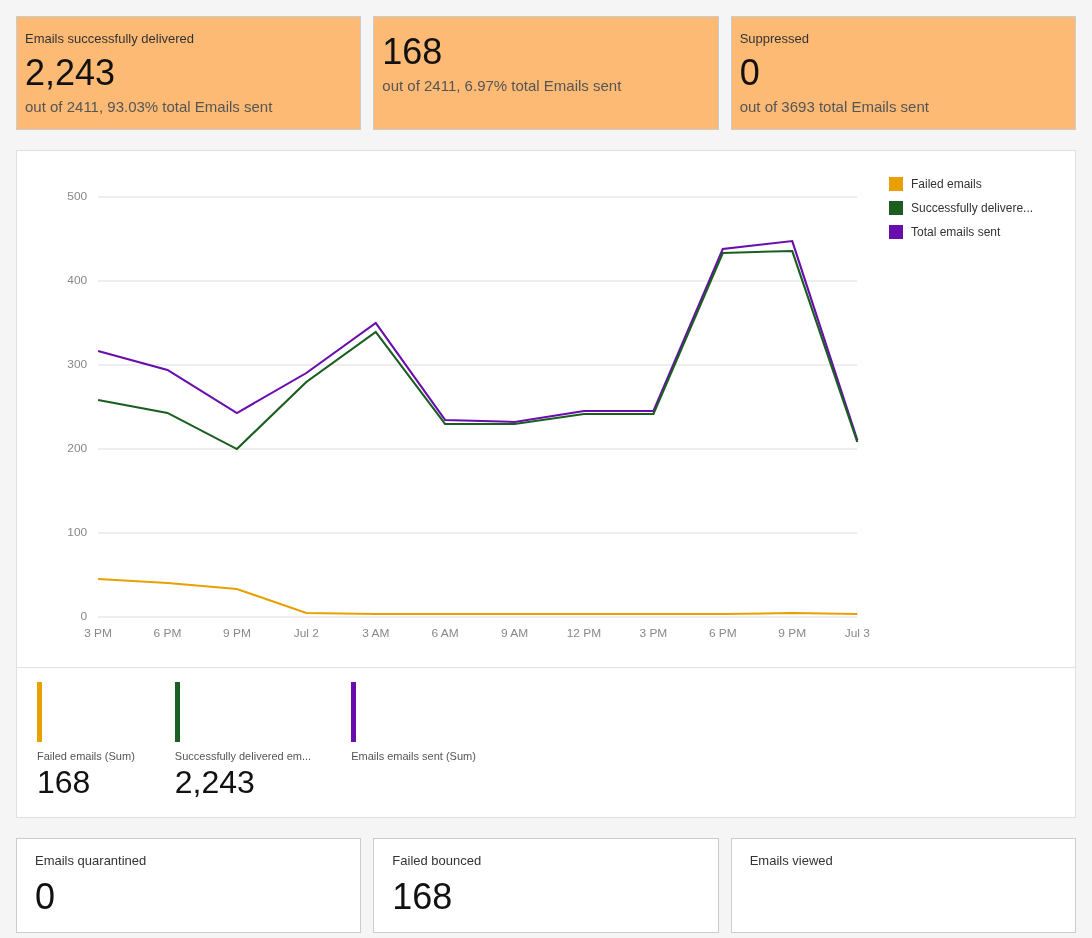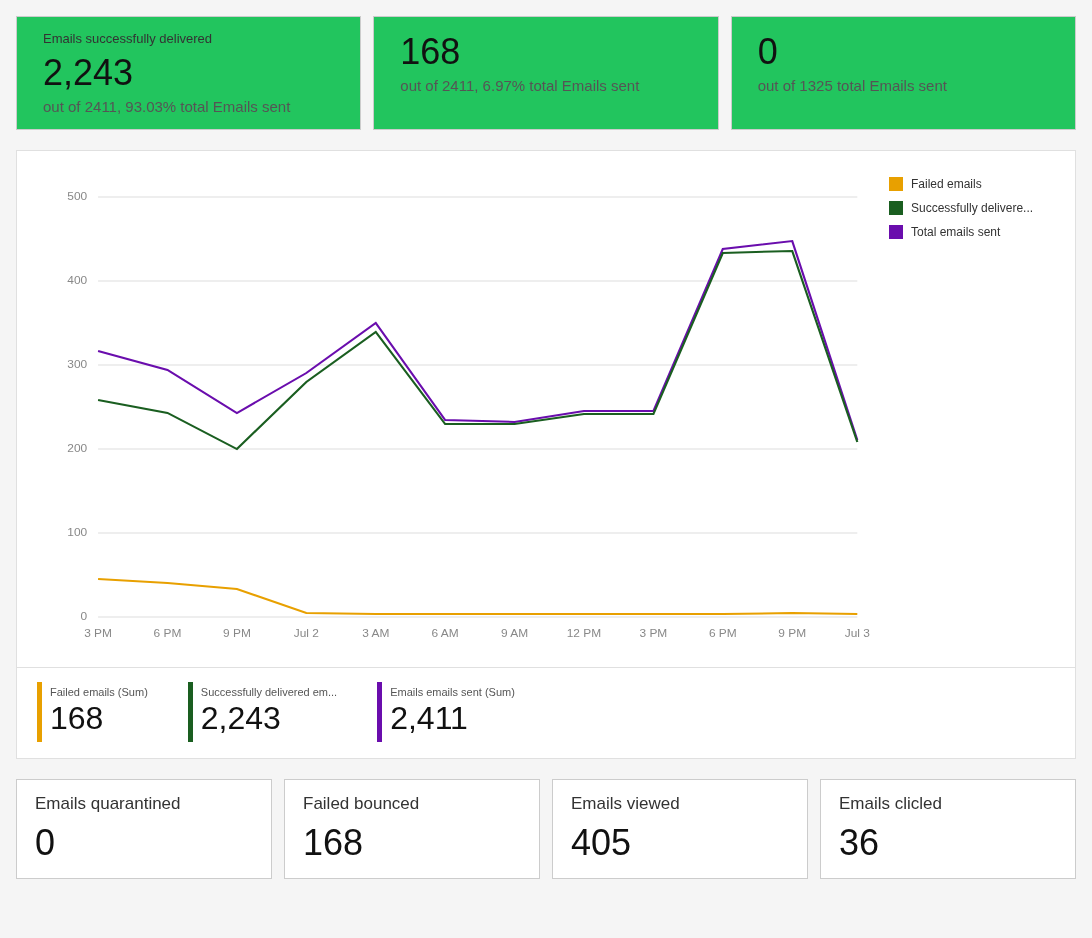--- a/index.html
+++ b/index.html
@@ -4,23 +4,23 @@
   <style>
     * { box-sizing: border-box; margin: 0; padding: 0; }
     body { font-family: 'Segoe UI', Arial, sans-serif; background: #f5f5f5; padding: 16px; }
 
     .top-cards {
       display: flex;
       gap: 12px;
       margin-bottom: 20px;
     }
     .card {
-      background: #22c55e;
+      background: #fdba74;
       border: 1px solid #ccc;
-      padding: 14px 26px;
+      padding: 14px 8px;
       flex: 1;
     }
     .card-title {
       font-size: 13px;
       color: #333;
       margin-bottom: 6px;
     }
     .card-number {
       font-size: 36px;
       font-weight: 300;
@@ -73,22 +73,23 @@
       background: #fff;
       border: 1px solid #e0e0e0;
       border-top: none;
       padding: 12px 20px 16px;
       display: flex;
       gap: 40px;
       margin-bottom: 20px;
     }
     .summary-item {
       display: flex;
-      align-items: center;
+      align-items: flex-start;
       gap: 8px;
+      flex-direction: column;
     }
     .summary-bar {
       width: 5px;
       height: 60px;
       margin-top: 2px;
     }
     .summary-text {}
     .summary-label {
       font-size: 11px;
       color: #555;
@@ -104,21 +105,21 @@
       display: flex;
       gap: 12px;
     }
     .bottom-card {
       background: #fff;
       border: 1px solid #ccc;
       padding: 14px 18px;
       flex: 1;
     }
     .bottom-card-title {
-      font-size: 17px;
+      font-size: 13px;
       color: #333;
       margin-bottom: 8px;
     }
     .bottom-card-number {
       font-size: 36px;
       font-weight: 300;
       color: #111;
     }
 
     .y-axis-label {
@@ -141,22 +142,23 @@
 <div class="card">
     <div class="card-title">Emails successfully delivered</div>
     <div class="card-number">2,243</div>
     <div class="card-subtitle">out of 2411, 93.03% total Emails sent</div>
   </div>
     <div class="card">
     <div class="card-number">168</div>
     <div class="card-subtitle">out of 2411, 6.97% total Emails sent</div>
   </div>
     <div class="card">
+    <div class="card-title">Suppressed</div>
     <div class="card-number">0</div>
-    <div class="card-subtitle">out of 1325 total Emails sent</div>
+    <div class="card-subtitle">out of 3693 total Emails sent</div>
   </div>
   </div>
 
 <div class="chart-area">
   <div class="chart-container">
     <svg class="line-chart" viewBox="0 0 780 480" preserveAspectRatio="none">
 
       <line class="grid-line" x1="60" y1="30" x2="760" y2="30"></line>
       <line class="grid-line" x1="60" y1="114" x2="760" y2="114"></line>
       <line class="grid-line" x1="60" y1="198" x2="760" y2="198"></line>
@@ -258,35 +260,29 @@
     <div class="summary-bar" style="background:#1a5e20"></div>
     <div class="summary-text">
       <div class="summary-label">Successfully delivered em...</div>
       <div class="summary-value">2,243</div>
     </div>
   </div>
     <div class="summary-item">
     <div class="summary-bar" style="background:#6a0dad"></div>
     <div class="summary-text">
       <div class="summary-label">Emails emails sent (Sum)</div>
-      <div class="summary-value">2,411</div>
     </div>
   </div>
   </div>
 
 <div class="bottom-cards">
 <div class="bottom-card">
     <div class="bottom-card-title">Emails quarantined</div>
     <div class="bottom-card-number">0</div>
   </div>
     <div class="bottom-card">
     <div class="bottom-card-title">Failed bounced</div>
     <div class="bottom-card-number">168</div>
   </div>
     <div class="bottom-card">
     <div class="bottom-card-title">Emails viewed</div>
-    <div class="bottom-card-number">405</div>
-  </div>
-    <div class="bottom-card">
-    <div class="bottom-card-title">Emails clicled</div>
-    <div class="bottom-card-number">36</div>
   </div>
   </div>
 
 </body></html>

